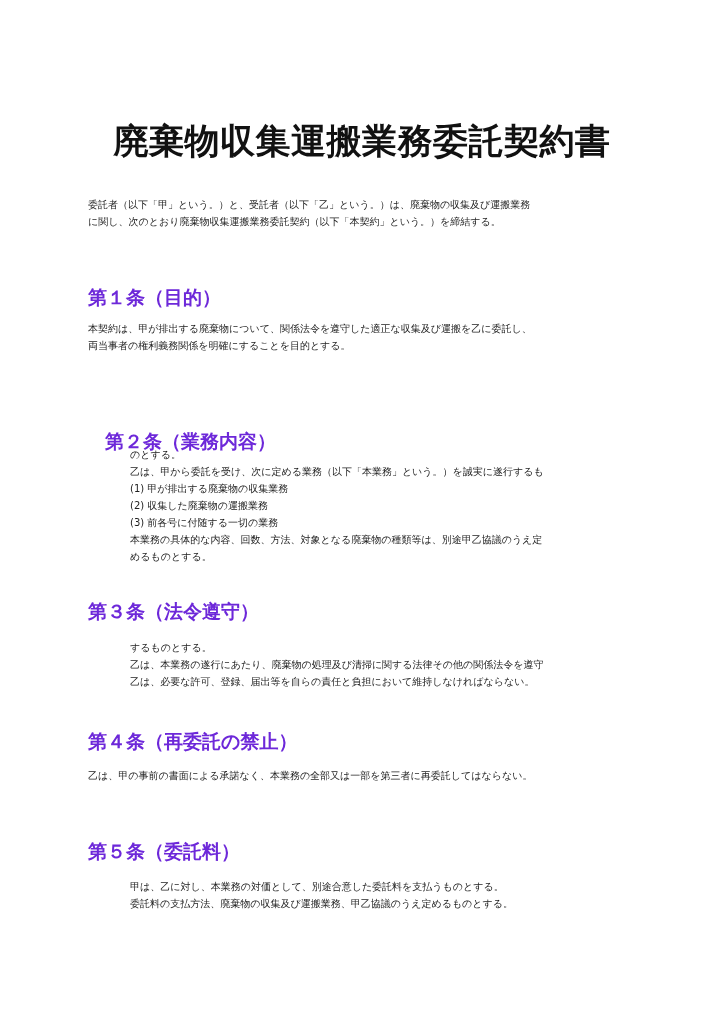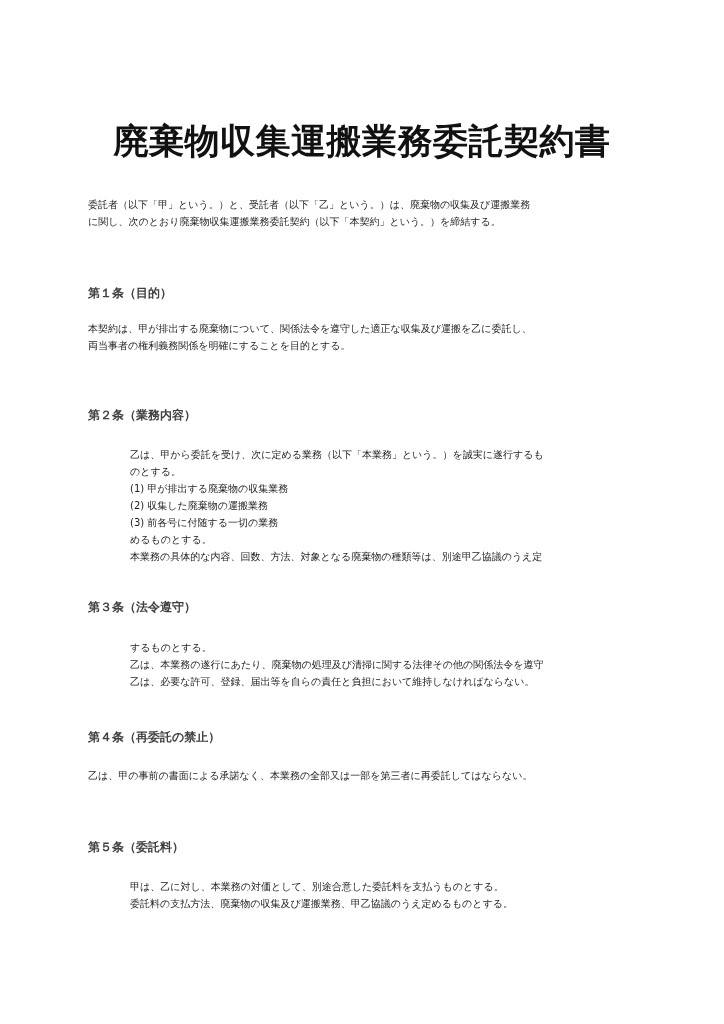--- a/index.html
+++ b/index.html
@@ -11,50 +11,50 @@
     .title {
       position: absolute; left: 0; right: 0; top: 118px;
       text-align: center; font-size: 35px; font-weight: bold; letter-spacing: 0.5px;
       color: #111;
     }
     .p {
       position: absolute; font-size: 10px; line-height: 17px; color: #1e1e1e;
       white-space: nowrap;
     }
     .h {
-      position: absolute; left: 88px; font-size: 12px; font-weight: bold; color: #404040;
+      position: absolute; left: 88px; font-size: 19px; font-weight: bold; color: #6d28d9;
     }
     .line { display: block; }
   </style>
 </head>
 <body>
 
 <div>
   <div class="title">廃棄物収集運搬業務委託契約書</div>
 
   <div class="p" style="left:88px; top:196px;">
     <span class="line">委託者（以下「甲」という。）と、受託者（以下「乙」という。）は、廃棄物の収集及び運搬業務</span>
     <span class="line">に関し、次のとおり廃棄物収集運搬業務委託契約（以下「本契約」という。）を締結する。</span>
   </div>
 
   <div class="h" style="top:285px;">第１条（目的）</div>
   <div class="p" style="left:88px; top:320px;">
     <span class="line">本契約は、甲が排出する廃棄物について、関係法令を遵守した適正な収集及び運搬を乙に委託し、</span>
     <span class="line">両当事者の権利義務関係を明確にすることを目的とする。</span>
   </div>
 
-  <div class="h" style="top:407px;">第２条（業務内容）</div>
+  <div class="h" style="top:429px;margin-left:17px;">第２条（業務内容）</div>
   <div class="p" style="left:130px; top:446px;">
+    <span class="line">のとする。</span>
     <span class="line">乙は、甲から委託を受け、次に定める業務（以下「本業務」という。）を誠実に遂行するも</span>
-    <span class="line">のとする。</span>
     <span class="line">(1) 甲が排出する廃棄物の収集業務</span>
     <span class="line">(2) 収集した廃棄物の運搬業務</span>
     <span class="line">(3) 前各号に付随する一切の業務</span>
+    <span class="line">本業務の具体的な内容、回数、方法、対象となる廃棄物の種類等は、別途甲乙協議のうえ定</span>
     <span class="line">めるものとする。</span>
-    <span class="line">本業務の具体的な内容、回数、方法、対象となる廃棄物の種類等は、別途甲乙協議のうえ定</span>
   </div>
 
   <div class="h" style="top:599px;">第３条（法令遵守）</div>
   <div class="p" style="left:130px; top:639px;">
     <span class="line">するものとする。</span>
     <span class="line">乙は、本業務の遂行にあたり、廃棄物の処理及び清掃に関する法律その他の関係法令を遵守</span>
     <span class="line">乙は、必要な許可、登録、届出等を自らの責任と負担において維持しなければならない。</span>
   </div>
 
   <div class="h" style="top:729px;">第４条（再委託の禁止）</div>

